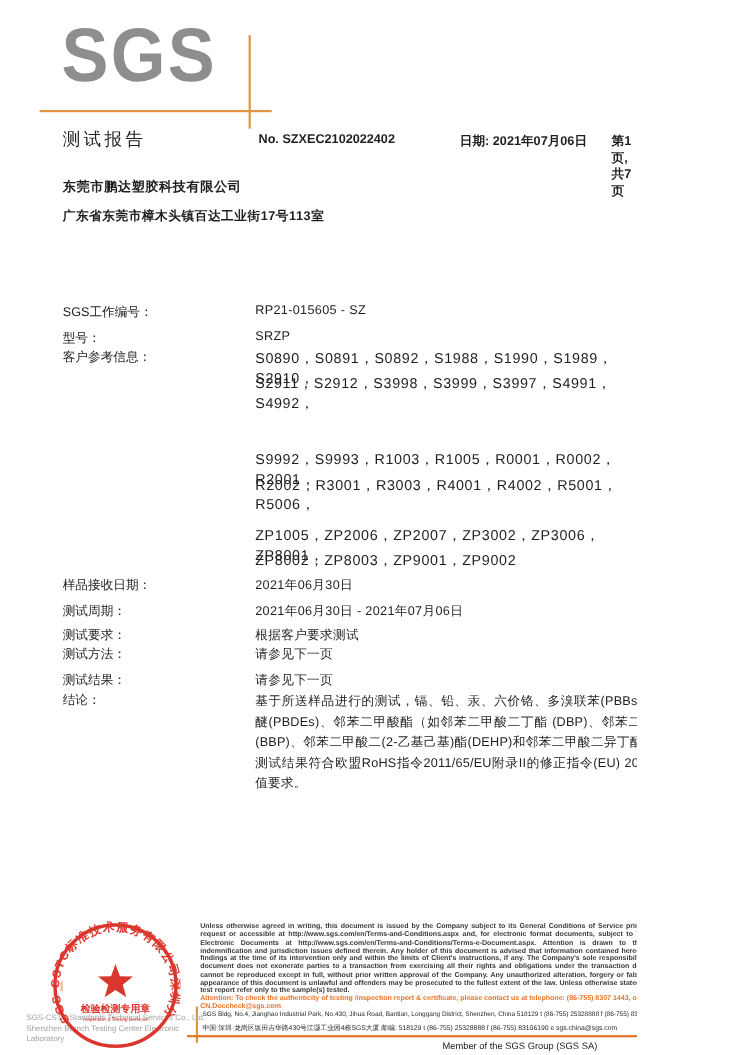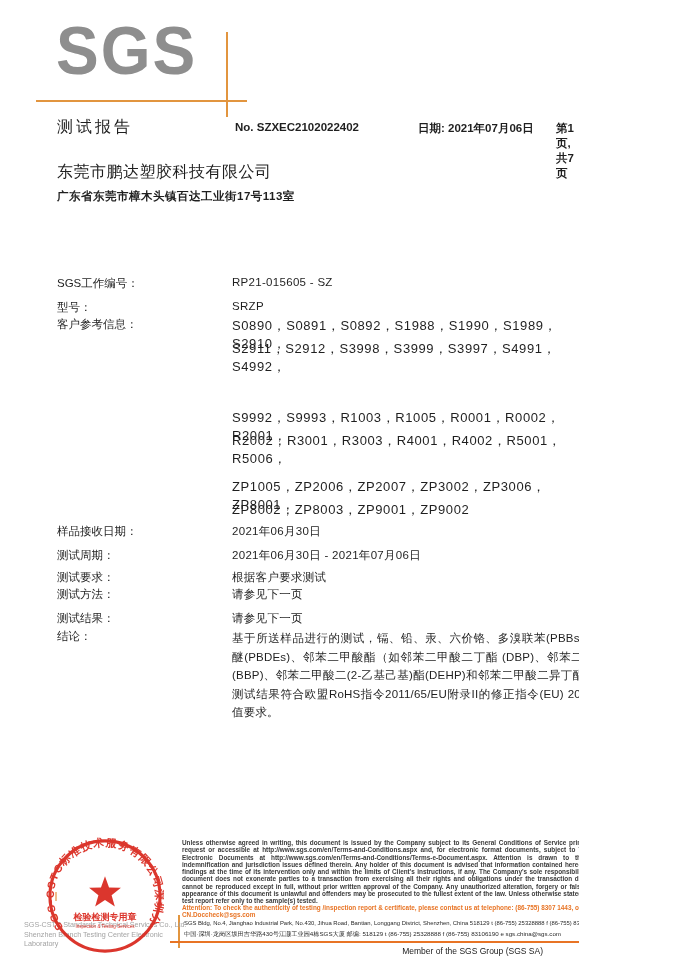--- a/index.html
+++ b/index.html
@@ -16,21 +16,21 @@
     font-family:"Liberation Sans",sans-serif;
   }
   .logo-hline { position:absolute; left:36px; top:100px; width:211px; height:2px; background:#e2953f; }
   .logo-vline { position:absolute; left:226px; top:32px; width:2px; height:85px; background:#e2953f; }
   
   .doc-title  { position:absolute; left:57px;  top:117px; font-size:16px; font-weight:400; letter-spacing:3px; }
   .report-no  { position:absolute; left:235px; top:121px; font-size:11.5px; font-weight:700; }
   .report-date{ position:absolute; left:418px; top:121px; font-size:11.5px; font-weight:700; }
   .page-ind   { position:absolute; left:556px; top:121px; font-size:11.5px; font-weight:700; }
   
-  .app-name { position:absolute; left:57px; top:162px; font-size:16px; font-weight:400; letter-spacing:0.5px;text-align:right; }
+  .app-name { position:absolute; left:57px; top:162px; font-size:12px; font-weight:700; letter-spacing:0.5px;text-align:right; }
   .app-addr { position:absolute; left:57px; top:189px; font-size:11.5px; font-weight:700; letter-spacing:0.5px; }
   
   .statement { position:absolute; left:57px; top:251px; font-size:11.5px; }
   .lbl { position:absolute; left:57px; font-size:11.5px; }
   .val { position:absolute; left:232px; font-size:11.5px; letter-spacing:0.3px; }
   .ref-line { position:absolute; left:232px; font-size:13px; letter-spacing:0.6px; }
   .conclusion-text {
     position:absolute; left:232px; top:629px; width:412px;
     font-size:11.5px; line-height:18.6px; letter-spacing:0.2px; text-align:justify;
   }

